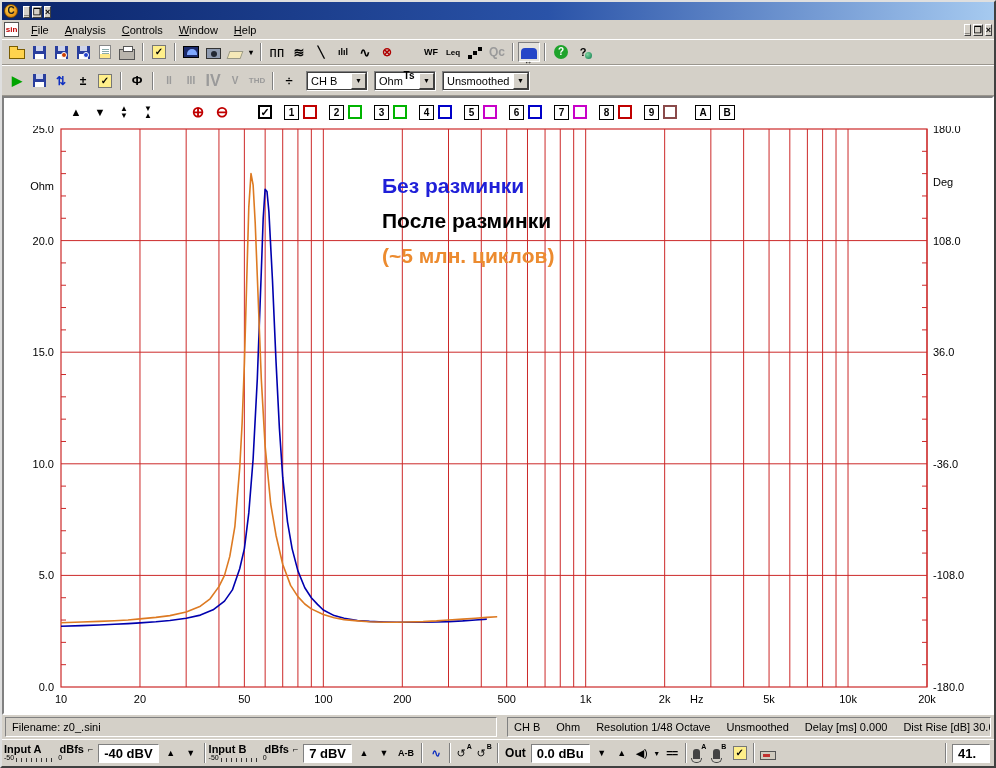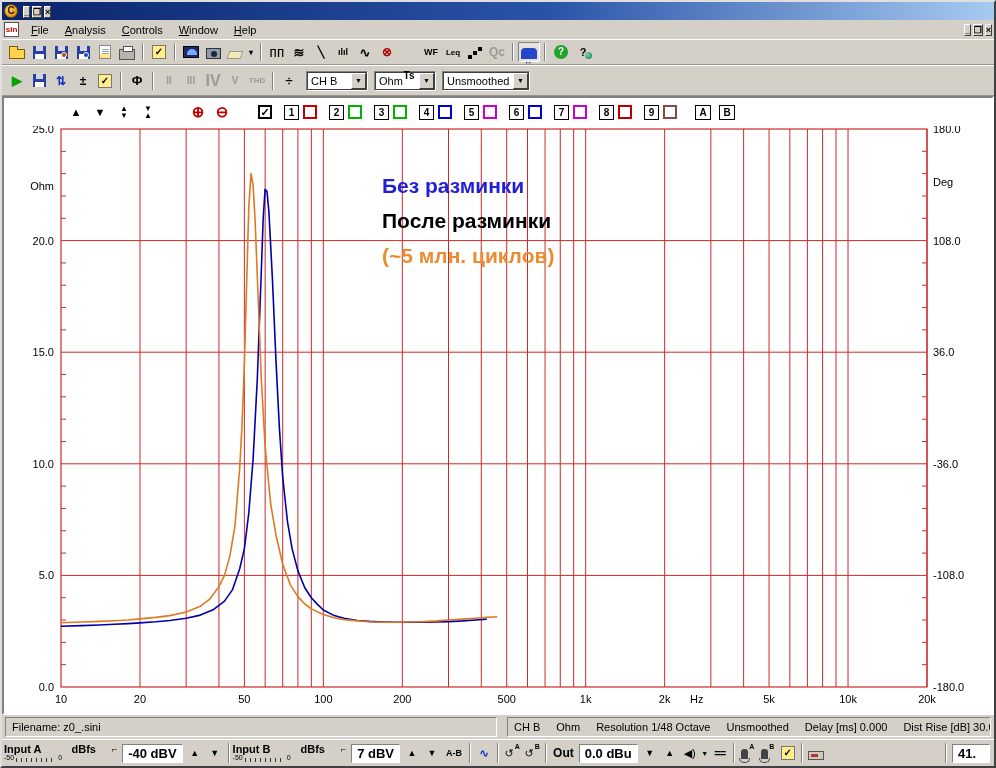--- a/index.html
+++ b/index.html
@@ -83,21 +83,21 @@
   .legend{position:absolute;left:378px;top:42px;font-size:21px;font-weight:bold;line-height:35px;white-space:nowrap;}
   
   .statusbar{height:24px;display:flex;gap:10px;padding:2px 3px;flex:0 0 auto;}
   .spanel{border:1px solid;border-color:#808080 #fff #fff #808080;padding:2px 6px;white-space:nowrap;overflow:hidden;display:flex;align-items:center;}
   .spanel.left{flex:0 0 492px;}
   .spanel.right{flex:1;}
   .sfield{margin-right:16px;}
   
   .bottombar{height:27px;display:flex;align-items:center;padding:1px 2px;border-top:1px solid #fff;flex:0 0 auto;}
   .inp{display:flex;flex-direction:column;justify-content:center;margin-right:3px;}
-  .inp-top{display:flex;align-items:center;font-weight:bold;gap:16px;line-height:10px;}
+  .inp-top{display:flex;align-items:center;font-weight:bold;gap:4px;line-height:10px;}
   .inp-top .unit{margin-left:14px;}
   .peakg{font-size:9px;font-weight:bold;}
   .inp-scale{display:flex;align-items:flex-end;font-size:7px;line-height:8px;gap:2px;}
   .ticksr{width:40px;height:4px;background:repeating-linear-gradient(90deg,#333 0 1px,transparent 1px 5px);}
   .disp{background:#fff;border:1px solid;border-color:#808080 #fff #fff #808080;font-weight:bold;font-size:13px;
     padding:1px 5px;white-space:nowrap;margin:0 2px;}
   .arrbtn{width:20px;height:18px;display:inline-flex;align-items:center;justify-content:center;font-size:9px;}
   .vsep{width:2px;height:20px;border-left:1px solid #808080;border-right:1px solid #fff;margin:0 3px;}
   .ablabel{font-size:9px;font-weight:bold;margin:0 4px;}
   .outlabel{font-weight:bold;font-size:12px;margin:0 3px;}

